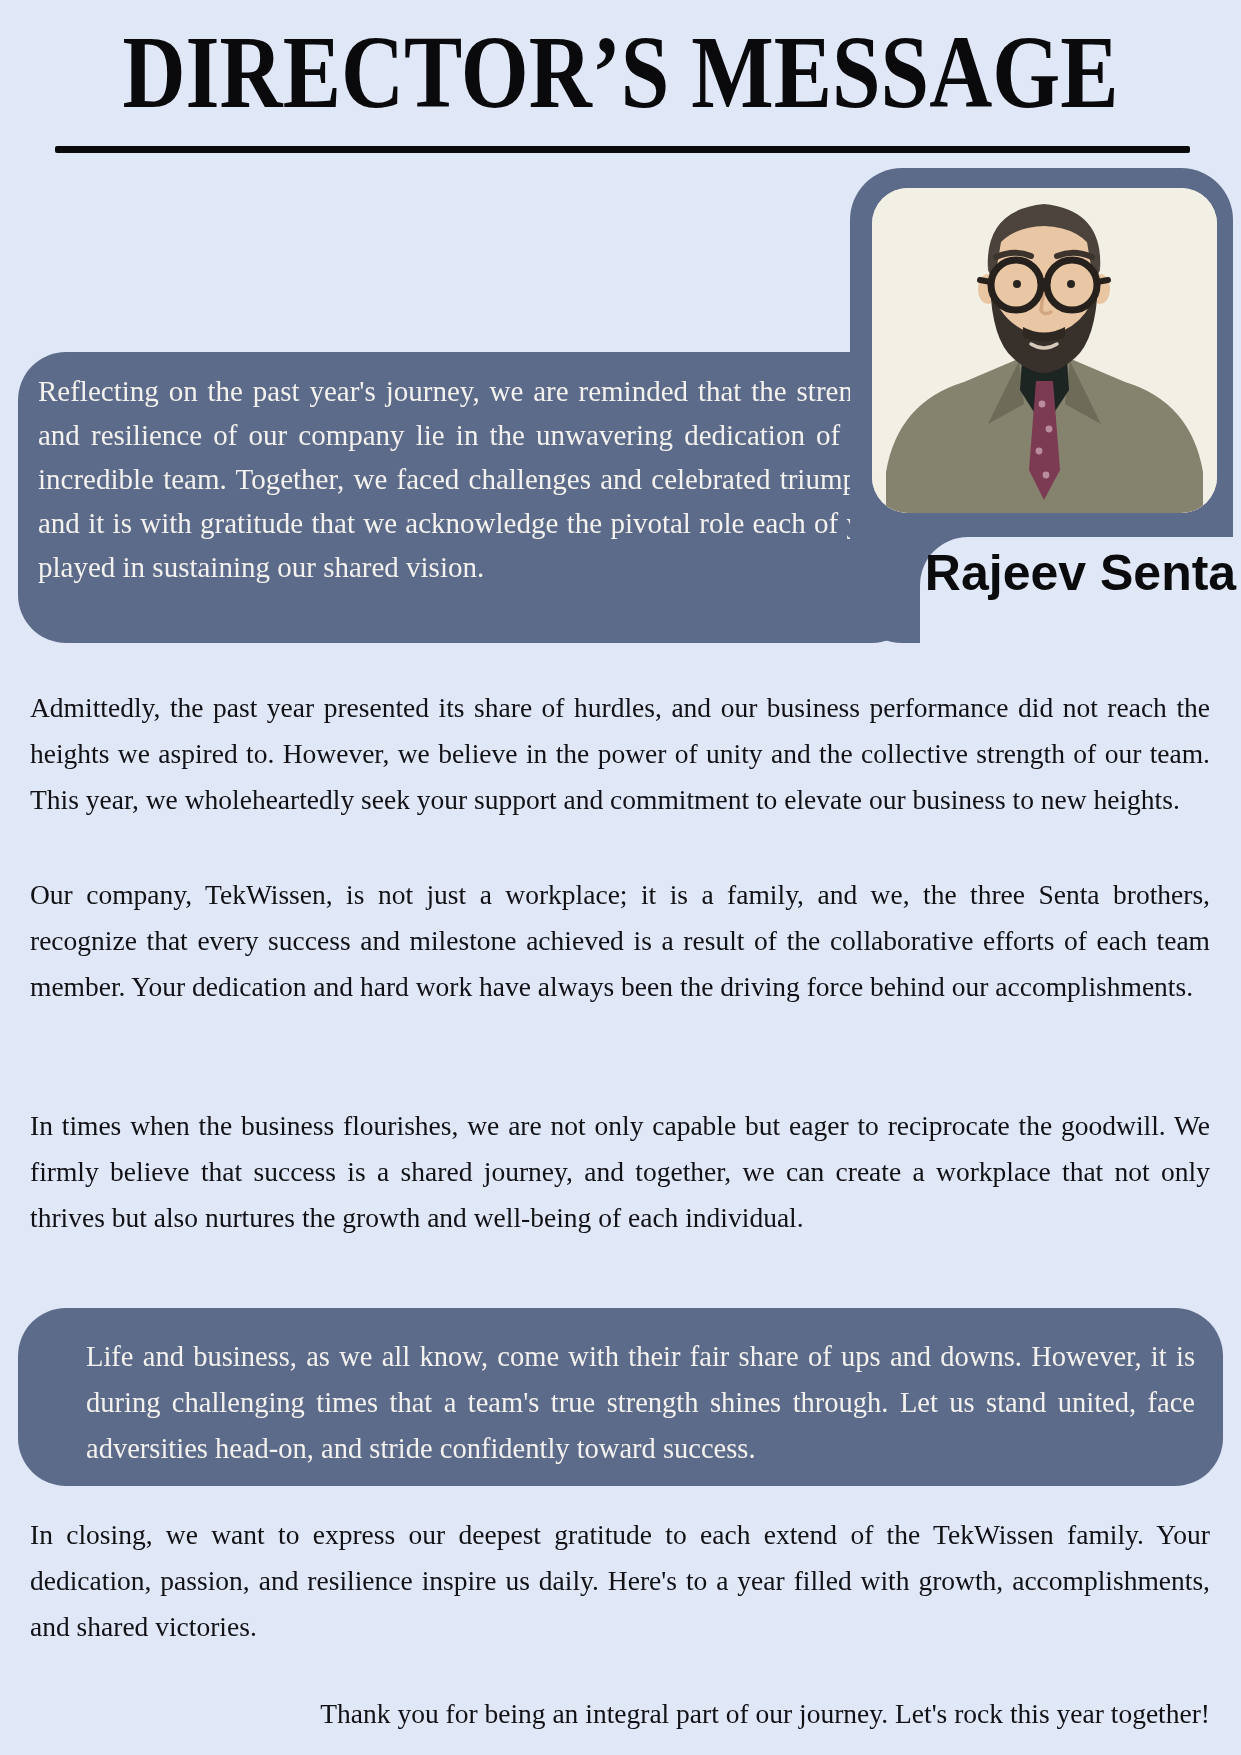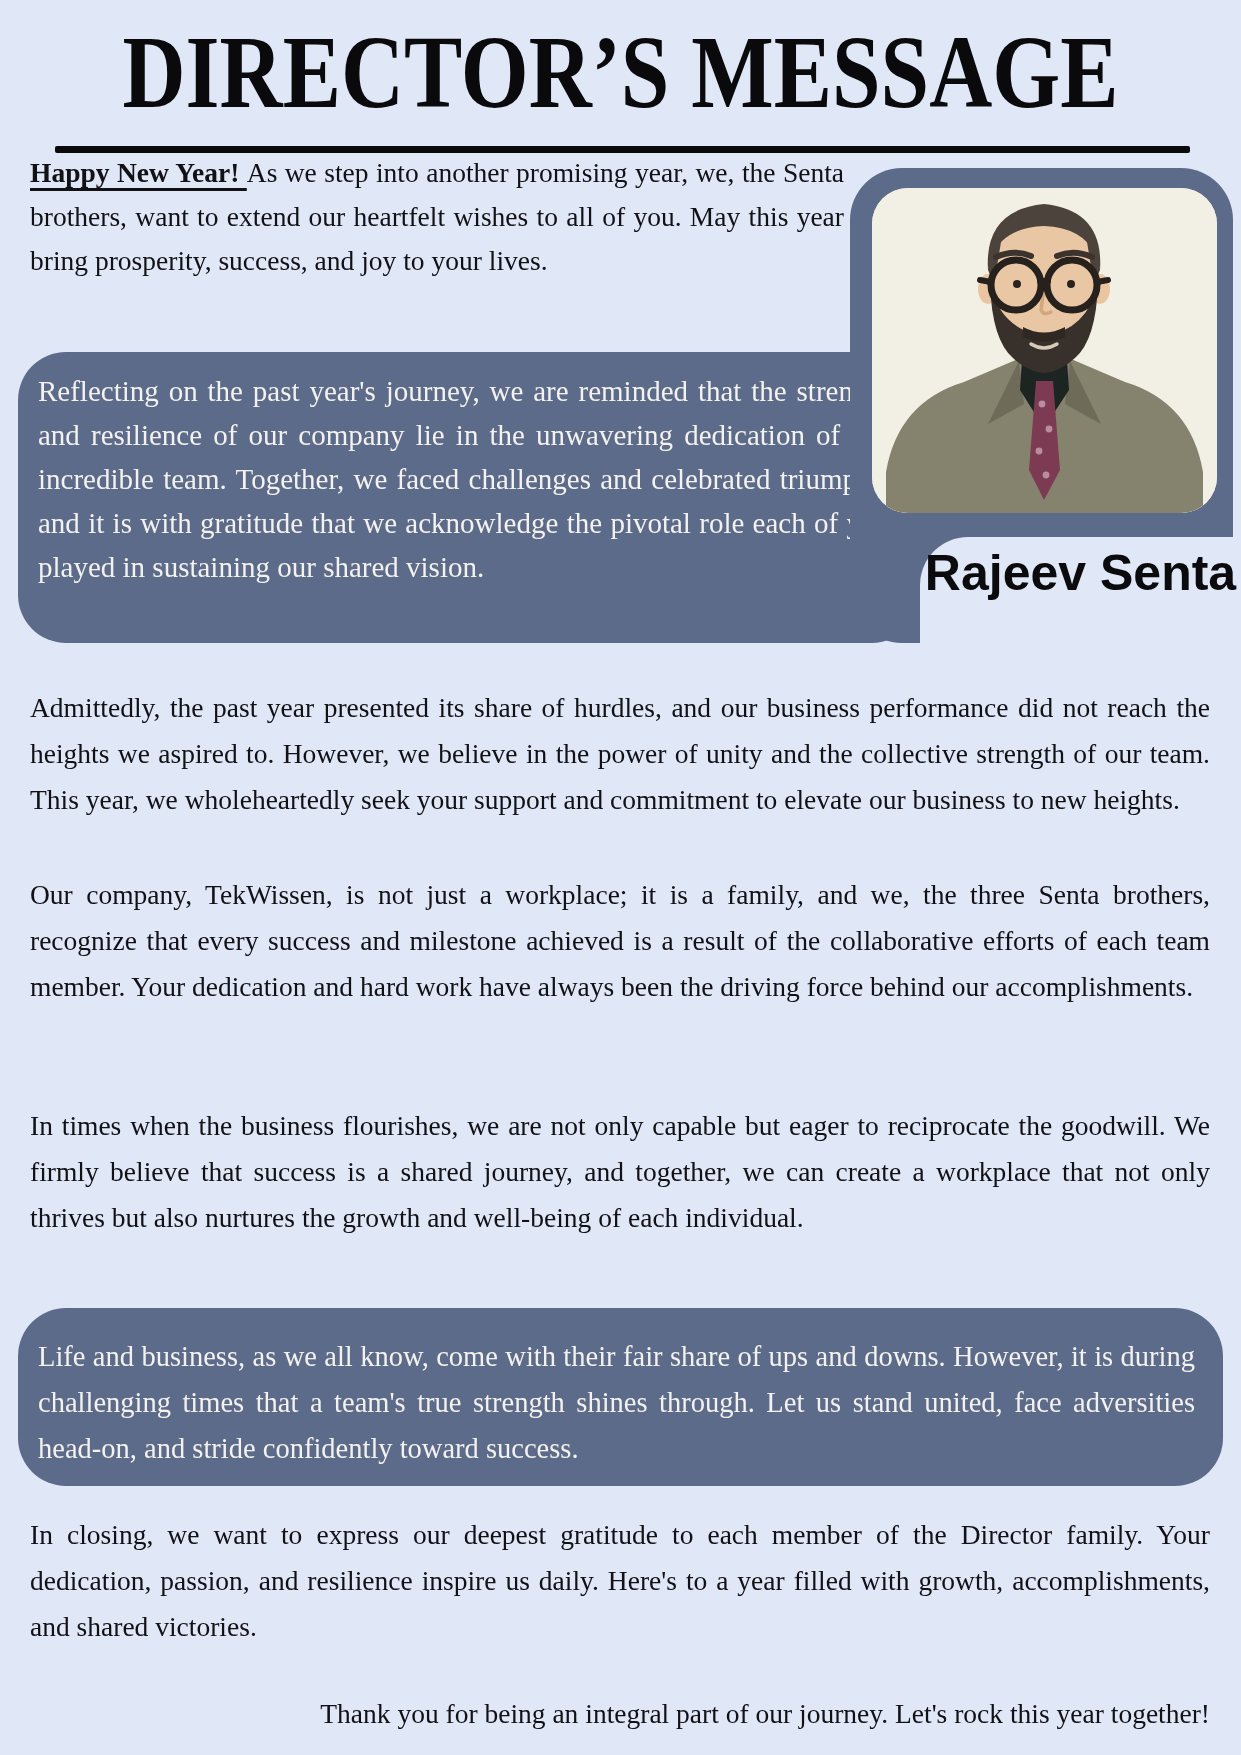--- a/index.html
+++ b/index.html
@@ -35,21 +35,21 @@
     font-weight:700;text-decoration:underline;
     text-decoration-thickness:3px;text-underline-offset:6px;
   }
   .callout{
     position:absolute;background:var(--accent);border-radius:48px;
     box-sizing:border-box;color:var(--callout-ink);
   }
   .callout p{margin:0;text-align:justify;font-size:29px;line-height:44px;color:var(--callout-ink);}
   .callout-1{left:18px;top:352px;width:902px;height:291px;padding:17px 30px 0 20px;}
   .callout-2{left:18px;top:1308px;width:1205px;height:178px;padding:26px 28px 0 20px;}
-  .callout-2 p{line-height:46px;font-size:28.5px;}
+  .callout-2 p{line-height:46px;font-size:28.5px;margin-left:48px;}
   .frame{
     position:absolute;left:850px;top:168px;width:383px;height:475px;
     background:var(--accent);border-radius:52px;
   }
   .photo{
     position:absolute;left:872px;top:188px;width:345px;height:325px;
     background:var(--photo-bg);border-radius:36px;overflow:hidden;
   }
   .photo svg{display:block;width:100%;height:100%;}
   .nameplate{
@@ -71,21 +71,20 @@
   .p6{left:30px;top:1691px;width:1180px;text-align:right;}
 </style>
 </head>
 <body>
 
 <div class="page">
 
   <h1 class="title">DIRECTOR’S MESSAGE</h1>
   <div class="rule"></div>
 
-  <p class="para intro"><span class="lead">Happy New Year! </span><span>As we step into another promising year, we, the Senta brothers, want to extend our heartfelt wishes to all of you. May this year bring prosperity, success, and joy to your lives.</span></p>
 
   <div class="callout callout-1">
     <p>Reflecting on the past year's journey, we are reminded that the strength and resilience of our company lie in the unwavering dedication of our incredible team. Together, we faced challenges and celebrated triumphs, and it is with gratitude that we acknowledge the pivotal role each of you played in sustaining our shared vision.</p>
   </div>
 
   <div class="frame"></div>
 
   <div class="photo">
     <svg viewBox="0 0 345 325" xmlns="http://www.w3.org/2000/svg">
       <rect x="0" y="0" width="345" height="325" fill="#f2efe4"></rect>
@@ -140,16 +139,16 @@
   </div>
 
   <p class="para p2">Admittedly, the past year presented its share of hurdles, and our business performance did not reach the heights we aspired to. However, we believe in the power of unity and the collective strength of our team. This year, we wholeheartedly seek your support and commitment to elevate our business to new heights.</p>
   <p class="para p4">In times when the business flourishes, we are not only capable but eager to reciprocate the goodwill. We firmly believe that success is a shared journey, and together, we can create a workplace that not only thrives but also nurtures the growth and well-being of each individual.</p>
   <p class="para p3">Our company, TekWissen, is not just a workplace; it is a family, and we, the three Senta brothers, recognize that every success and milestone achieved is a result of the collaborative efforts of each team member. Your dedication and hard work have always been the driving force behind our accomplishments.</p>
 
   <div class="callout callout-2">
     <p>Life and business, as we all know, come with their fair share of ups and downs. However, it is during challenging times that a team's true strength shines through. Let us stand united, face adversities head-on, and stride confidently toward success.</p>
   </div>
 
-  <p class="para p5">In closing, we want to express our deepest gratitude to each member of the Director family. Your dedication, passion, and resilience inspire us daily. Here's to a year filled with growth, accomplishments, and shared victories.</p>
+  <p class="para p5">In closing, we want to express our deepest gratitude to each extend of the TekWissen family. Your dedication, passion, and resilience inspire us daily. Here's to a year filled with growth, accomplishments, and shared victories.</p>
   <p class="para p6">Thank you for being an integral part of our journey. Let's rock this year together!</p>
 
 </div>
 
 </body></html>

